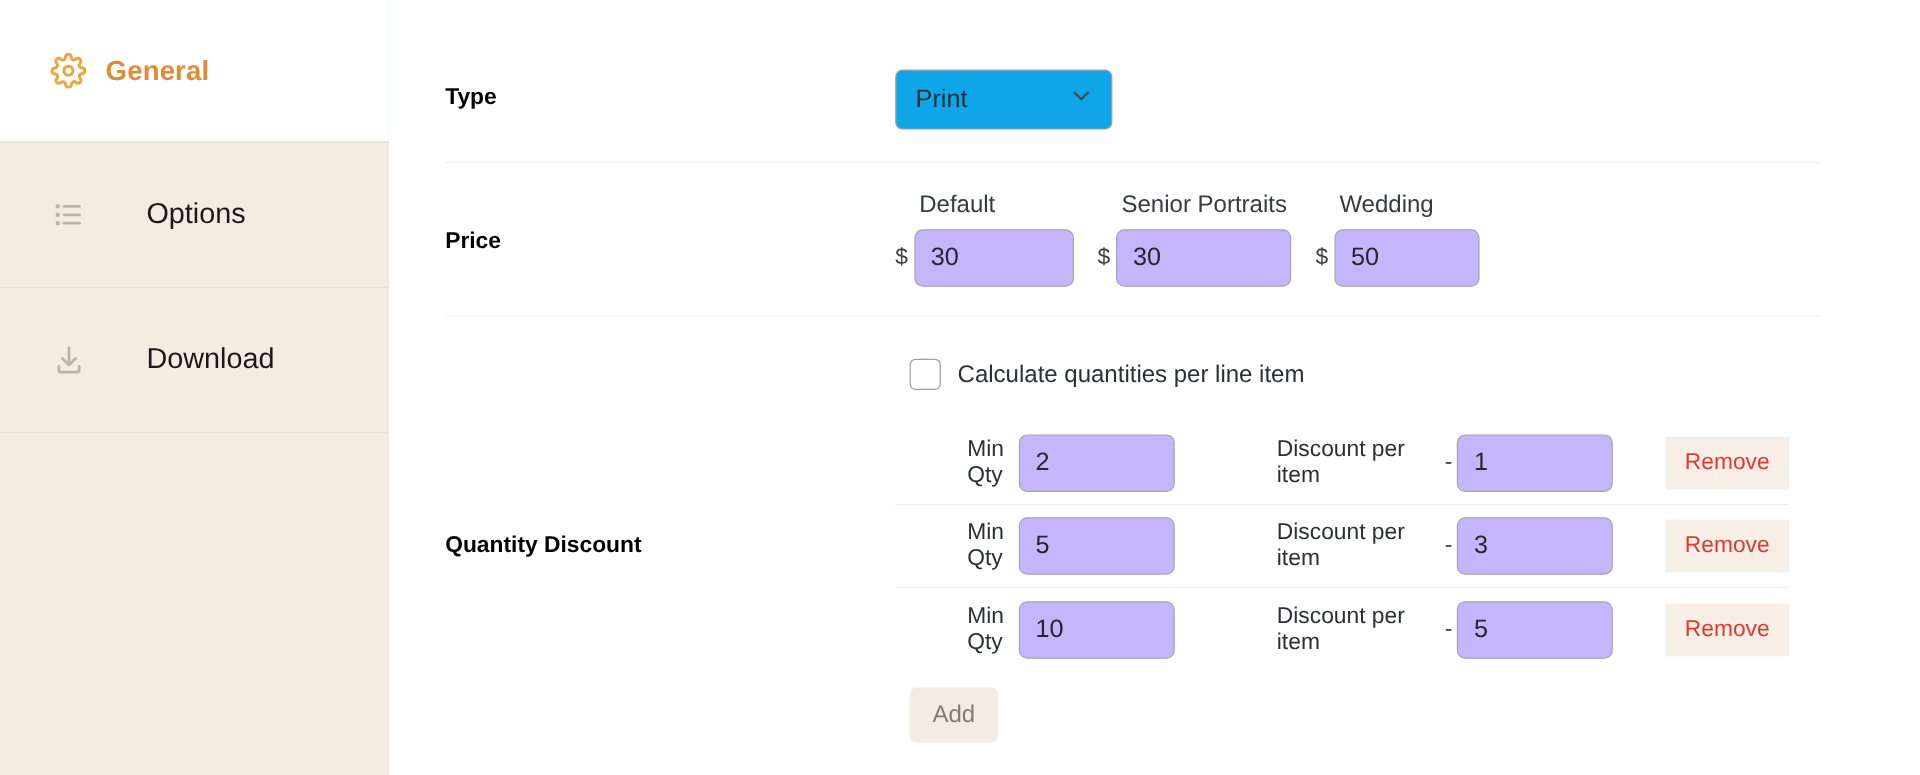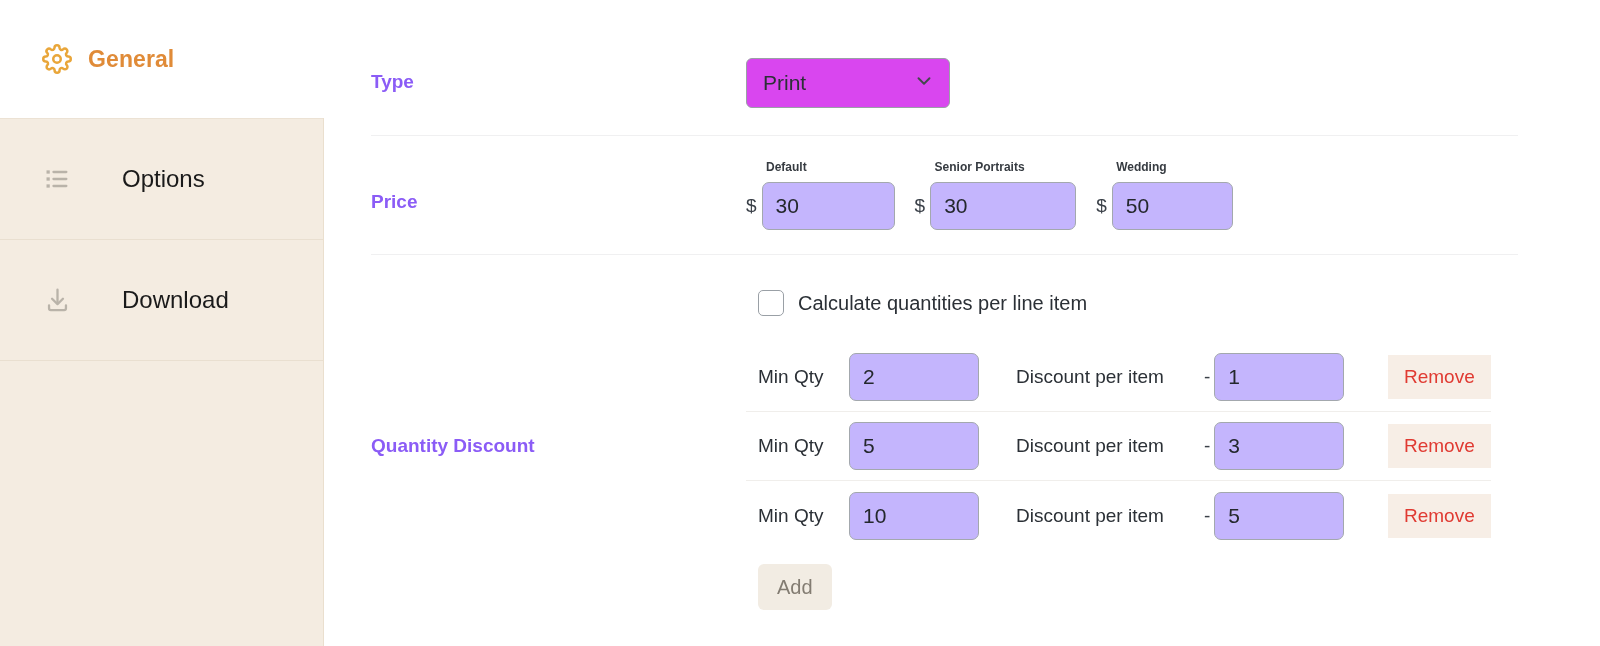--- a/index.html
+++ b/index.html
@@ -101,57 +101,57 @@
   .form-row {
     display: flex;
     align-items: flex-start;
     position: relative;
   }
   .row-label {
     width: 375px;
     flex: 0 0 375px;
     font-size: 19px;
     font-weight: bold;
-    color: #8b5cf6;
+    color: #000000;
     padding-top: 6px;
   }
   .sep {
     height: 1px;
     background: #f0f0f1;
     width: 1147px;
     margin-left: 0;
   }
 
   
   .row-type { padding-top: 58px; padding-bottom: 27px; }
   .row-type .row-label { padding-top: 13px; }
   .select-box {
-    width: 204px;
+    width: 181px;
     height: 50px;
     border: 1px solid #9aa0a6;
     border-radius: 6px;
-    background: #d946ef;
+    background: #0ea5e9;
     display: flex;
     align-items: center;
     justify-content: space-between;
     padding: 0 14px 0 16px;
     font-size: 21px;
     color: #2b3036;
     cursor: pointer;
   }
 
   
   .row-price { padding-top: 24px; padding-bottom: 24px; }
   .row-price .row-label { padding-top: 31px; }
   .price-group { display: flex; align-items: flex-end; }
   .price-cell { margin-right: 20px; }
   .price-cell:last-child { margin-right: 0; }
   .price-head {
-    font-size: 12px;
-    font-weight: bold;
+    font-size: 20px;
+    font-weight: normal;
     color: #363b41;
     margin-bottom: 8px;
     margin-left: 20px;
   }
   .price-input-wrap { display: flex; align-items: center; }
   .dollar {
     font-size: 19px;
     color: #3a4048;
     margin-right: 5px;
     font-weight: normal;
@@ -206,21 +206,21 @@
     height: 69px;
     border-bottom: 1px solid #f0eeeb;
   }
   .qty-row:last-child .qcell { border-bottom: none; }
   .c-minlabel { width: 103px; justify-content: flex-start; padding-left: 12px; }
   .c-mininput { width: 151px; }
   .c-dislabel { width: 204px; padding-left: 16px; }
   .c-disinput { width: 166px; }
   .c-remove  { width: 121px; padding-left: 18px; }
 
-  .lbl-txt { font-size: 19px; color: #2b3036; }
+  .lbl-txt { font-size: 19px; color: #2b3036; margin-left: 48px; }
   .qty-input { width: 130px; }
   .dis-input { width: 130px; }
   .minus {
     font-size: 19px;
     color: #3a4048;
     margin-right: 4px;
   }
   .btn-remove {
     border: none;
     background: #f7eee6;

